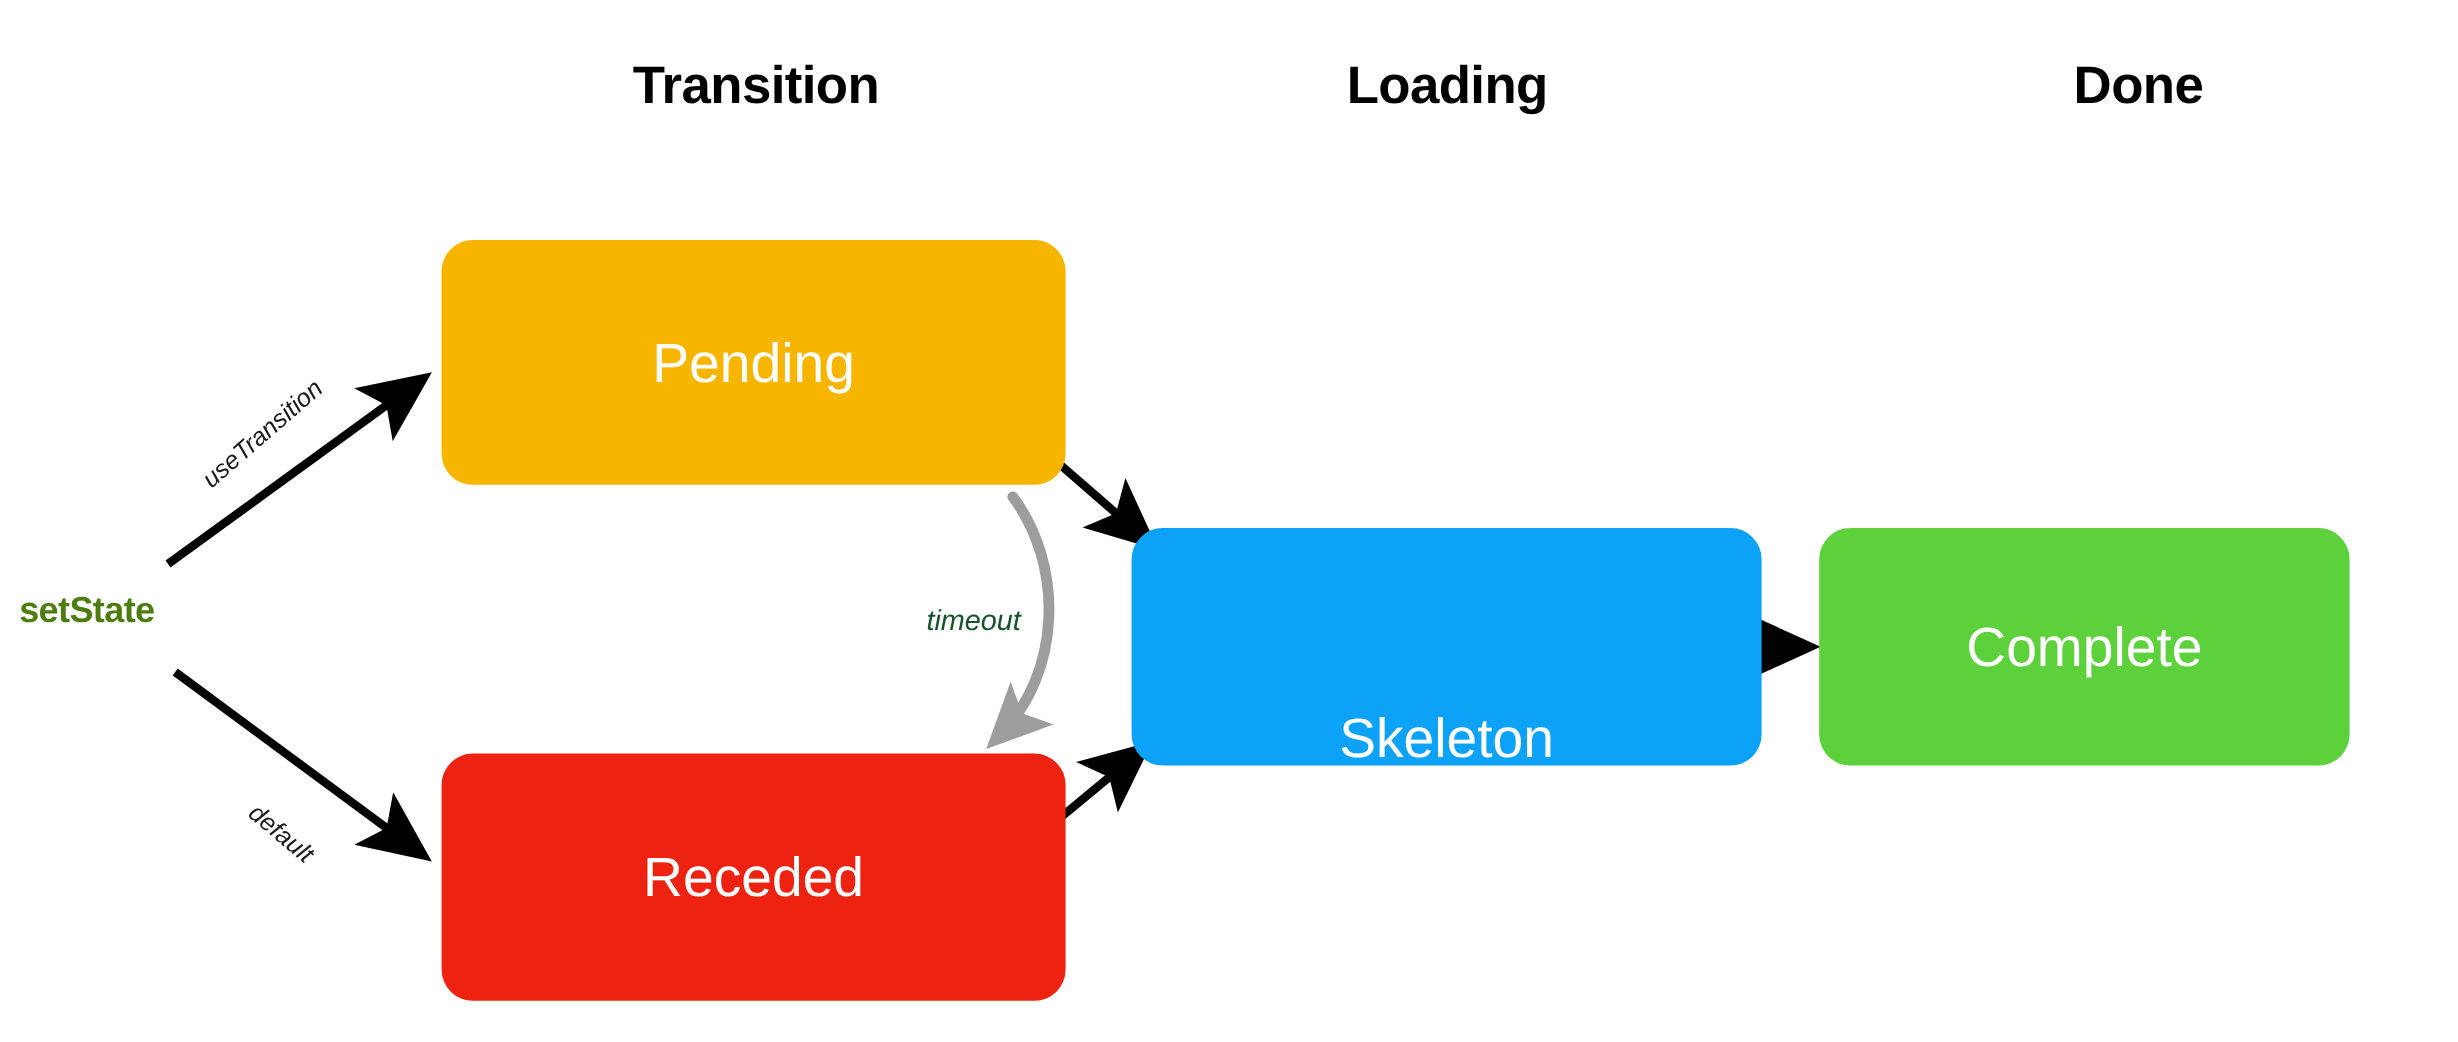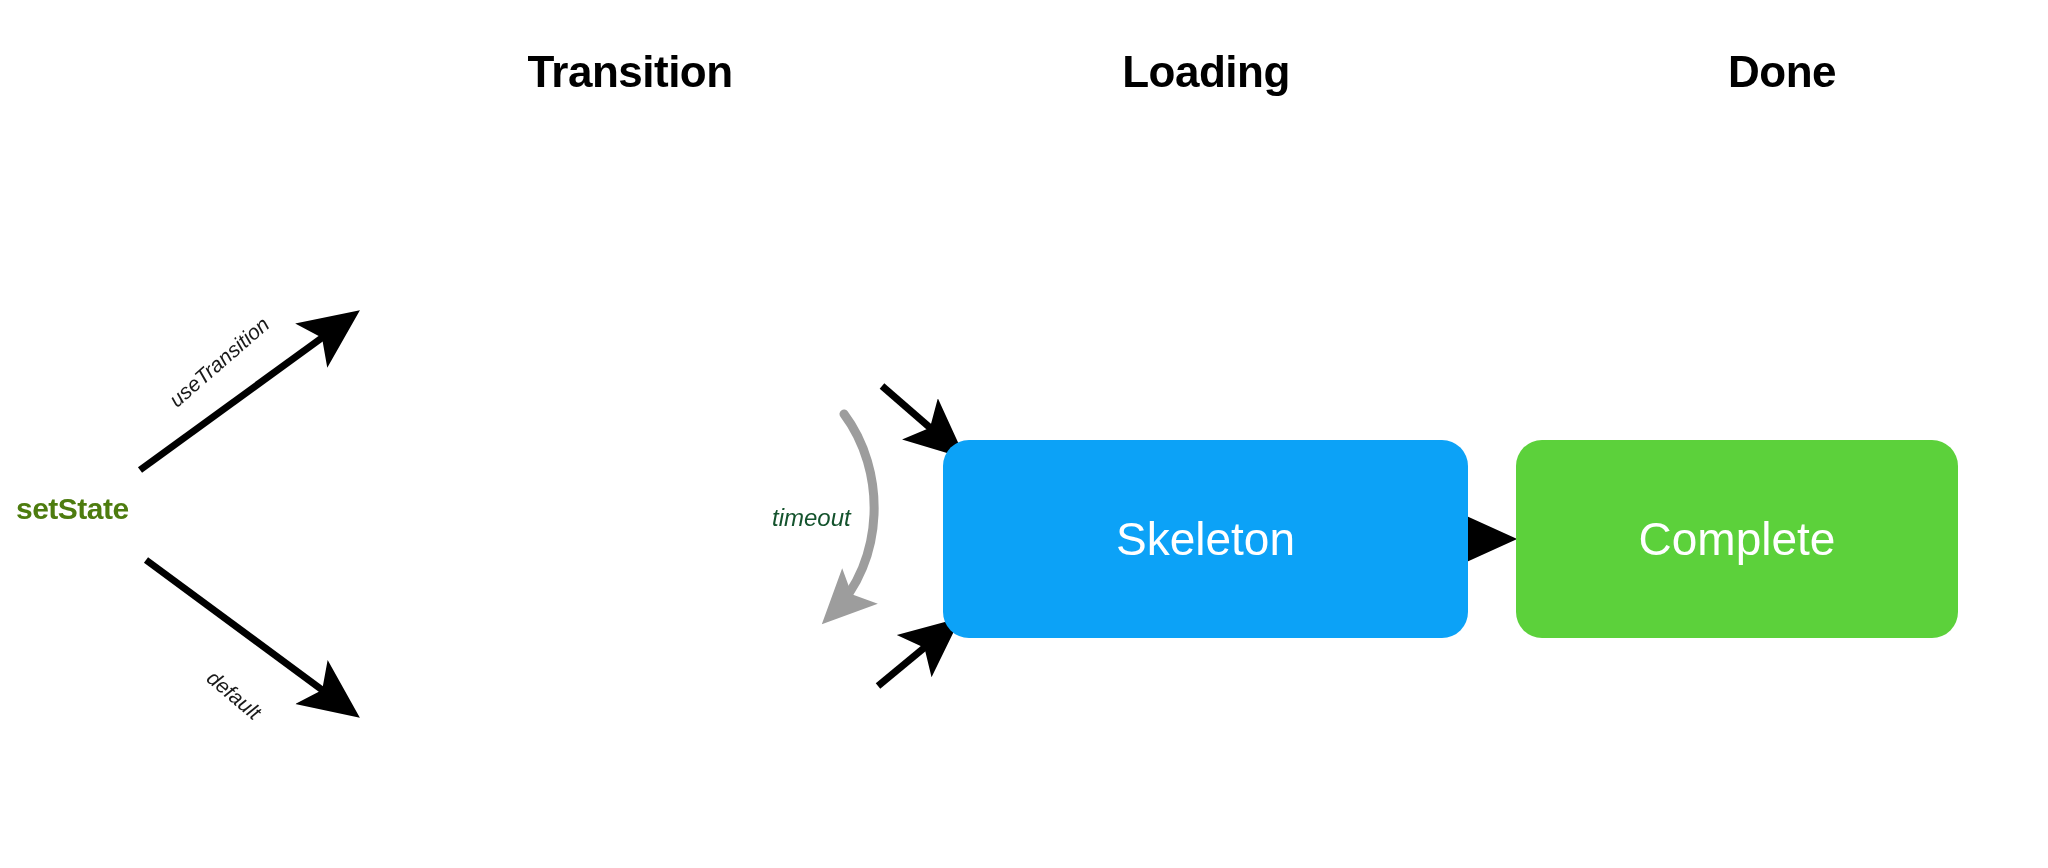--- a/index.html
+++ b/index.html
@@ -48,21 +48,21 @@
     font-family: "Liberation Sans", sans-serif;
     font-size: 46px;
     font-weight: normal;
     color: #ffffff;
     line-height: 1;
     white-space: nowrap;
   }
 
   #box-pending  { left: 368px; top: 200px; width: 520px; height: 204px; background: #f7b500; }
   #box-receded  { left: 368px; top: 628px; width: 520px; height: 206px; background: #ee2211; }
-  #box-skeleton { left: 943px; top: 440px; width: 525px; height: 198px; background: #0ca2f7; }
+  #box-skeleton { left: 943px; top: 440px; width: 525px; height: 198px; background: #0ca2f7; align-items: flex-end; }
   #box-complete { left: 1516px; top: 440px; width: 442px; height: 198px; background: #5cd13b; }
 
   
   #setstate-label {
     position: absolute;
     left: 16px;
     top: 494px;
     font-family: "Liberation Sans", sans-serif;
     font-weight: bold;
     font-size: 30px;
@@ -148,21 +148,27 @@
 
     <g>
       <line x1="1478" y1="539" x2="1506" y2="539" stroke="#000000" stroke-width="8" marker-end="url(#arrowhead-black)"></line>
     </g>
 
     <g>
       <path d="M 844 414 C 886 470, 886 560, 832 614" fill="none" stroke="#9d9d9d" stroke-width="9" stroke-linecap="round" marker-end="url(#arrowhead-gray)"></path>
     </g>
   </svg>
 
+  <div class="state-box" id="box-pending">
+    <span class="state-label">Pending</span>
+  </div>
 
+  <div class="state-box" id="box-receded">
+    <span class="state-label">Receded</span>
+  </div>
 
   <div class="state-box" id="box-skeleton">
     <span class="state-label">Skeleton</span>
   </div>
 
   <div class="state-box" id="box-complete">
     <span class="state-label">Complete</span>
   </div>
 
   <div id="setstate-label">setState</div>

